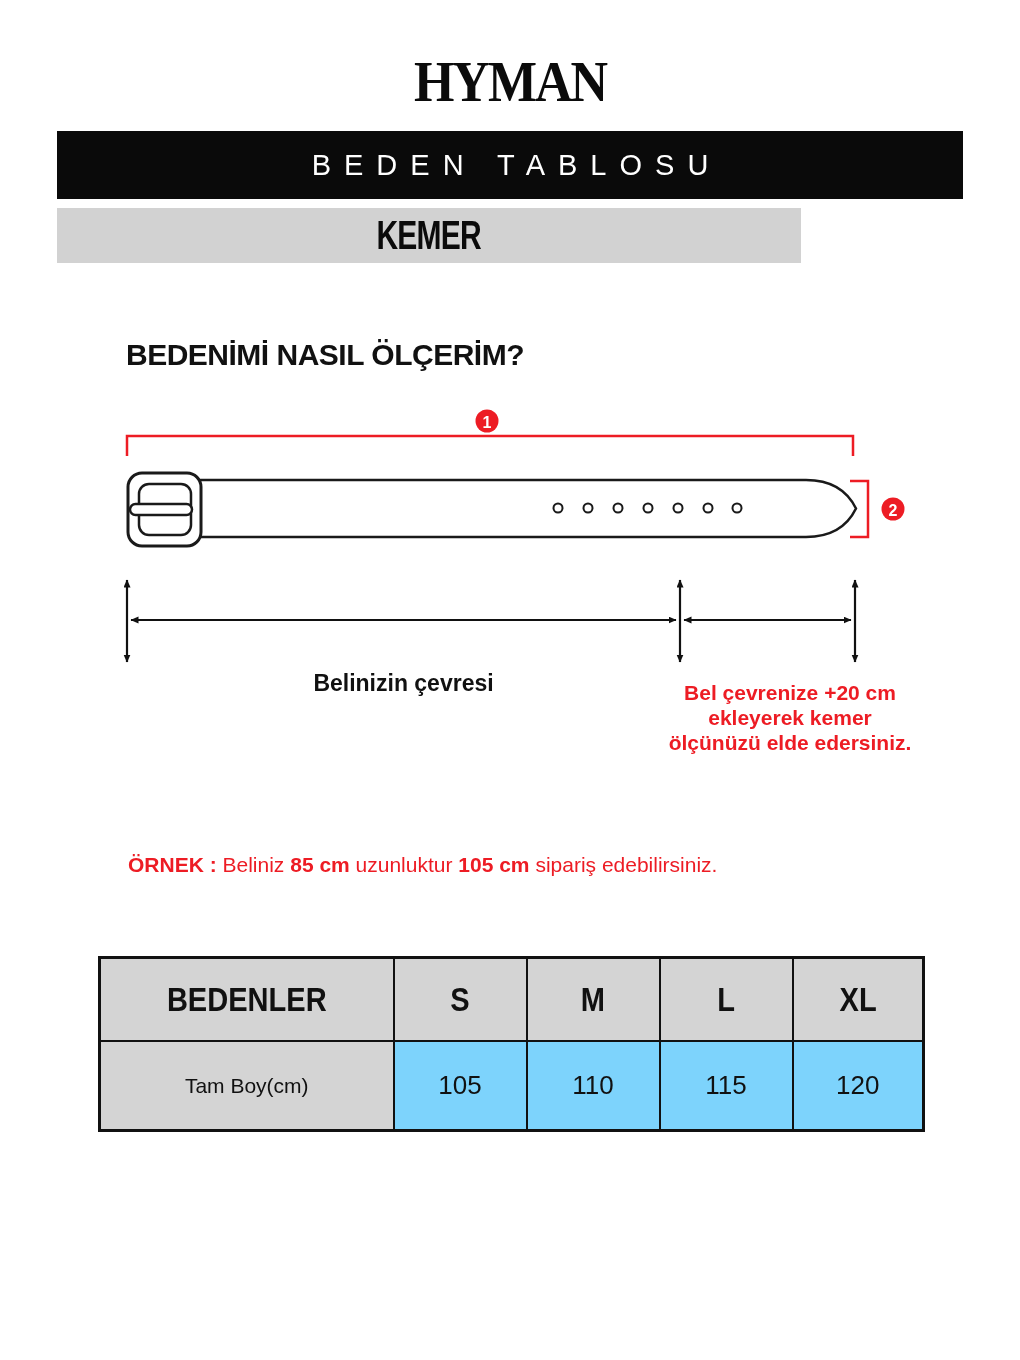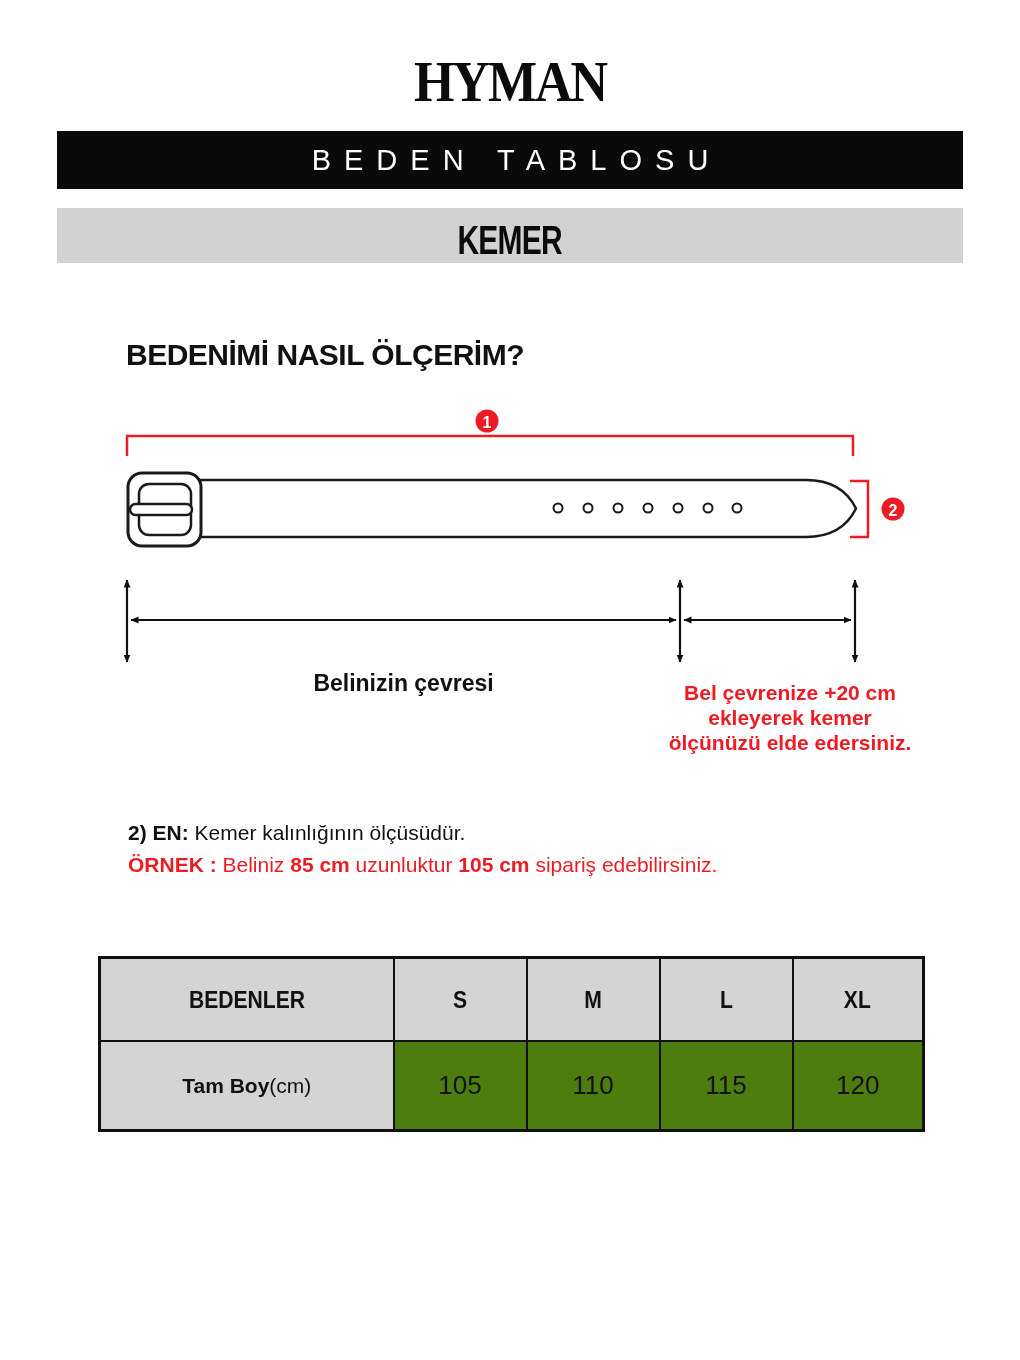--- a/index.html
+++ b/index.html
@@ -8,47 +8,47 @@
     --banner-gray:#d2d2d2;
     --cell-gray:#d4d4d4;
     --ink:#111;
   }
   html,body{margin:0;padding:0;background:#fff;}
   .page{position:relative;width:1020px;height:1360px;background:#fff;overflow:hidden;
         font-family:"Liberation Sans",sans-serif;color:var(--ink);margin-top:28px;}
   .logo{position:absolute;top:22px;left:0;width:100%;text-align:center;
         font-family:"Liberation Serif",serif;font-weight:bold;font-size:52px;
         letter-spacing:-2px;transform:scaleY(1.08);transform-origin:top center;color:#0b0b0b;}
-  .banner-black{position:absolute;left:57px;top:103px;width:906px;height:58px;
+  .banner-black{position:absolute;left:57px;top:103px;width:906px;height:68px;
         background:var(--banner-black);display:flex;align-items:center;justify-content:center;}
   .banner-black span{color:#fff;font-size:29px;font-weight:400;letter-spacing:13px;padding-left:13px;}
-  .banner-gray{position:absolute;left:57px;top:180px;width:906px;height:55px;
-        background:var(--banner-gray);display:flex;align-items:flex-end;justify-content:center;}
+  .banner-gray{position:absolute;left:57px;top:180px;width:744px;height:55px;
+        background:var(--banner-gray);display:flex;align-items:center;justify-content:center;}
   .banner-gray span{display:inline-block;color:#0b0b0b;font-size:40px;font-weight:700;
         transform:scaleX(0.75);letter-spacing:-1px;}
   .howto{position:absolute;left:126px;top:310px;font-size:30px;font-weight:700;letter-spacing:-0.5px;}
   .diagram-svg{position:absolute;left:0;top:380px;}
   .waist-label{position:absolute;left:127px;top:642px;width:553px;text-align:center;
         font-size:23px;font-weight:700;}
   .red-note{position:absolute;left:642px;top:652px;width:296px;text-align:center;
         color:var(--accent-red);font-size:21px;font-weight:700;line-height:25px;}
   .note{position:absolute;left:128px;font-size:21px;}
   .note b{font-weight:700;}
   .note-1{top:746px;}
   .note-2{top:793px;}
   .note-example{top:825px;color:var(--accent-red);}
   .size-table{position:absolute;left:98px;top:928px;border-collapse:collapse;
         border:3px solid var(--ink);table-layout:fixed;}
   .size-table td{border:2.5px solid var(--ink);text-align:center;vertical-align:middle;}
-  .size-table tr.hdr td{height:79px;background:var(--cell-gray);font-weight:700;font-size:24px;}
+  .size-table tr.hdr td{height:79px;background:var(--cell-gray);font-weight:700;font-size:33px;}
   .size-table tr.r1 td{height:85px;}
   .size-table tr.r2 td{height:87px;}
   .size-table td.lbl{background:var(--cell-gray);font-size:21px;}
-  .size-table td.lbl b{font-weight:700;}
-  .size-table td.val{background:#4d7c0f;font-size:26px;font-weight:400;}
+  .size-table td.lbl b{font-weight:400;}
+  .size-table td.val{background:#7dd3fc;font-size:26px;font-weight:400;}
   .cond{display:inline-block;transform:scaleX(0.88);}
 </style>
 </head>
 <body>
 
 <div class="page">
 
   <div class="logo">HYMAN</div>
 
   <div class="banner-black">
@@ -109,21 +109,20 @@
 
   <div class="waist-label">Belinizin çevresi</div>
 
   <div class="red-note">
     <div>Bel çevrenize +20 cm</div>
     <div>ekleyerek kemer</div>
     <div>ölçünüzü elde edersiniz.</div>
   </div>
 
 
-  <div class="note note-2"><b>2) EN:</b><span> Kemer kalınlığının ölçüsüdür.</span></div>
 
   <div class="note note-example"><b>ÖRNEK :</b><span> Beliniz </span><b>85 cm</b><span> uzunluktur </span><b>105 cm</b><span> sipariş edebilirsiniz.</span></div>
 
   <table class="size-table">
     <colgroup>
       <col style="width:294px">
         <col style="width:133px">
         <col style="width:133px">
       <col style="width:133px">
         <col style="width:131px">

